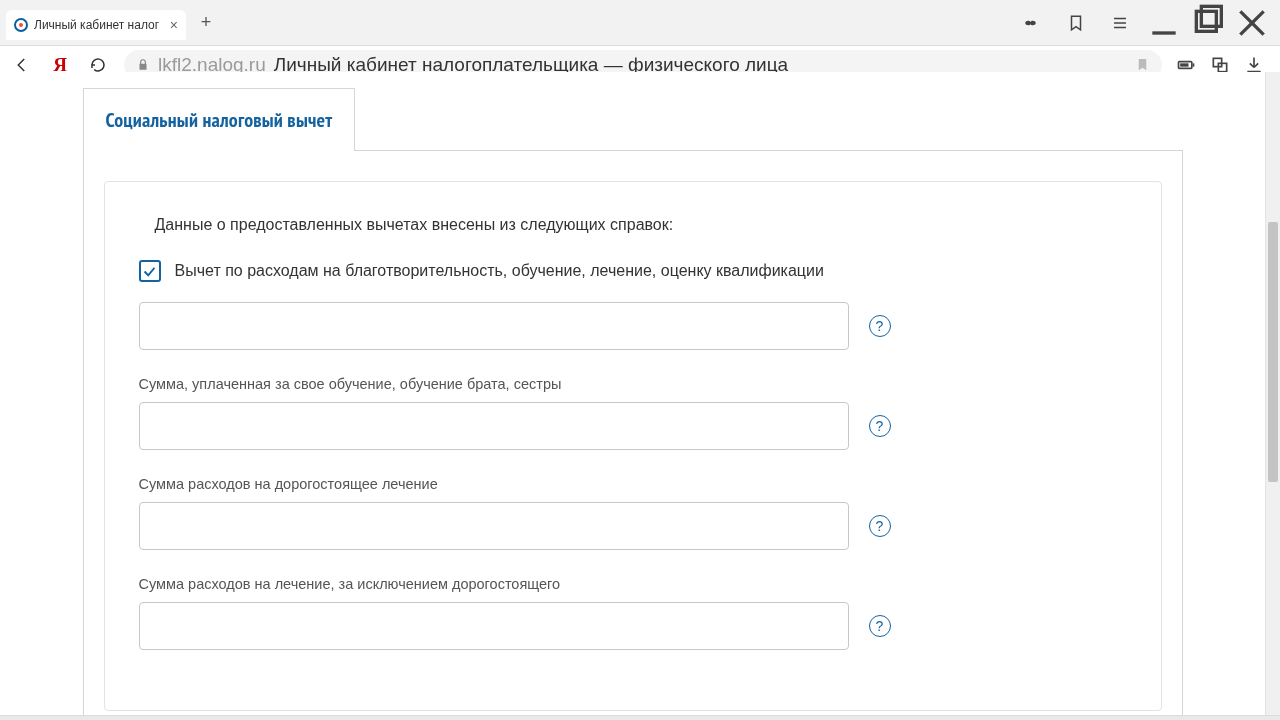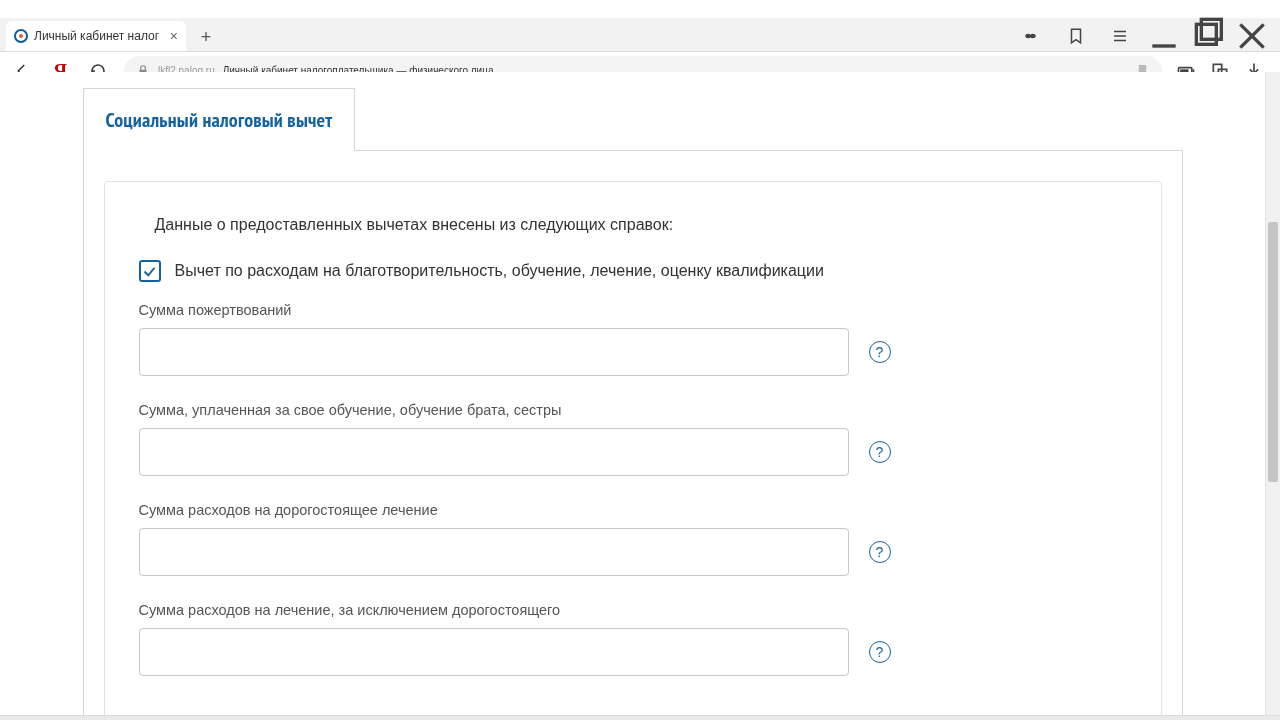--- a/index.html
+++ b/index.html
@@ -6,26 +6,25 @@
   body {
     font-family: Arial, Helvetica, sans-serif;
     background: #fff;
     width: 1280px;
     height: 720px;
     overflow: hidden;
     position: relative;
   }
   
   .browser-tabs {
-    height: 34px;
+    height: 46px;
     background: #f2f2f2;
     display: flex;
-    align-items: flex-end;
+    align-items: center;
     border-bottom: 1px solid #ddd;
-    margin-top: 18px;
   }
   .tab {
     display: flex;
     align-items: center;
     background: #fff;
     height: 30px;
     padding: 0 8px;
     border-radius: 6px 6px 0 0;
     margin-left: 6px;
     margin-top: 4px;
@@ -94,23 +93,22 @@
   }
   .nav-btn svg{width:18px;height:18px;stroke:#333;fill:none;stroke-width:2;}
   .url-box {
     flex:1;
     height:30px;
     background:#f4f4f4;
     border-radius:15px;
     display:flex;align-items:center;
     padding:0 12px;
     gap:8px;
-    font-size:10px;
+    font-size:19px;
     color:#333;
-    text-decoration:underline;
   }
   .url-box .lock{width:14px;height:14px;fill:#888;}
   .url-box .domain{color:#9a9a9a;}
   .url-box .title-part{color:#333;}
   .url-box .bm{margin-left:auto;fill:#bbb;width:15px;height:15px;}
   .right-icons{display:flex;align-items:center;gap:14px;color:#444;padding-right:6px;}
   .right-icons svg{width:20px;height:20px;fill:#444;}
 
   
   .viewport {
@@ -335,21 +333,20 @@
           <div class="check-row">
             <div class="checkbox">
               <svg viewBox="0 0 24 24">
                   <polyline points="4 12 10 18 20 6"></polyline>
                 </svg>
             </div>
             <div class="check-label">Вычет по расходам на благотворительность, обучение, лечение, оценку квалификации</div>
           </div>
 
           <div class="field">
-            <div class="field-label">Сумма пожертвований</div>
             <div class="field-row">
               <input class="text-input" value="" style="">
               <div class="help-icon">?</div>
             </div>
           </div>
 
           <div class="field">
             <div class="field-label">Сумма, уплаченная за свое обучение, обучение брата, сестры</div>
             <div class="field-row">
               <input class="text-input" value="" style="">

